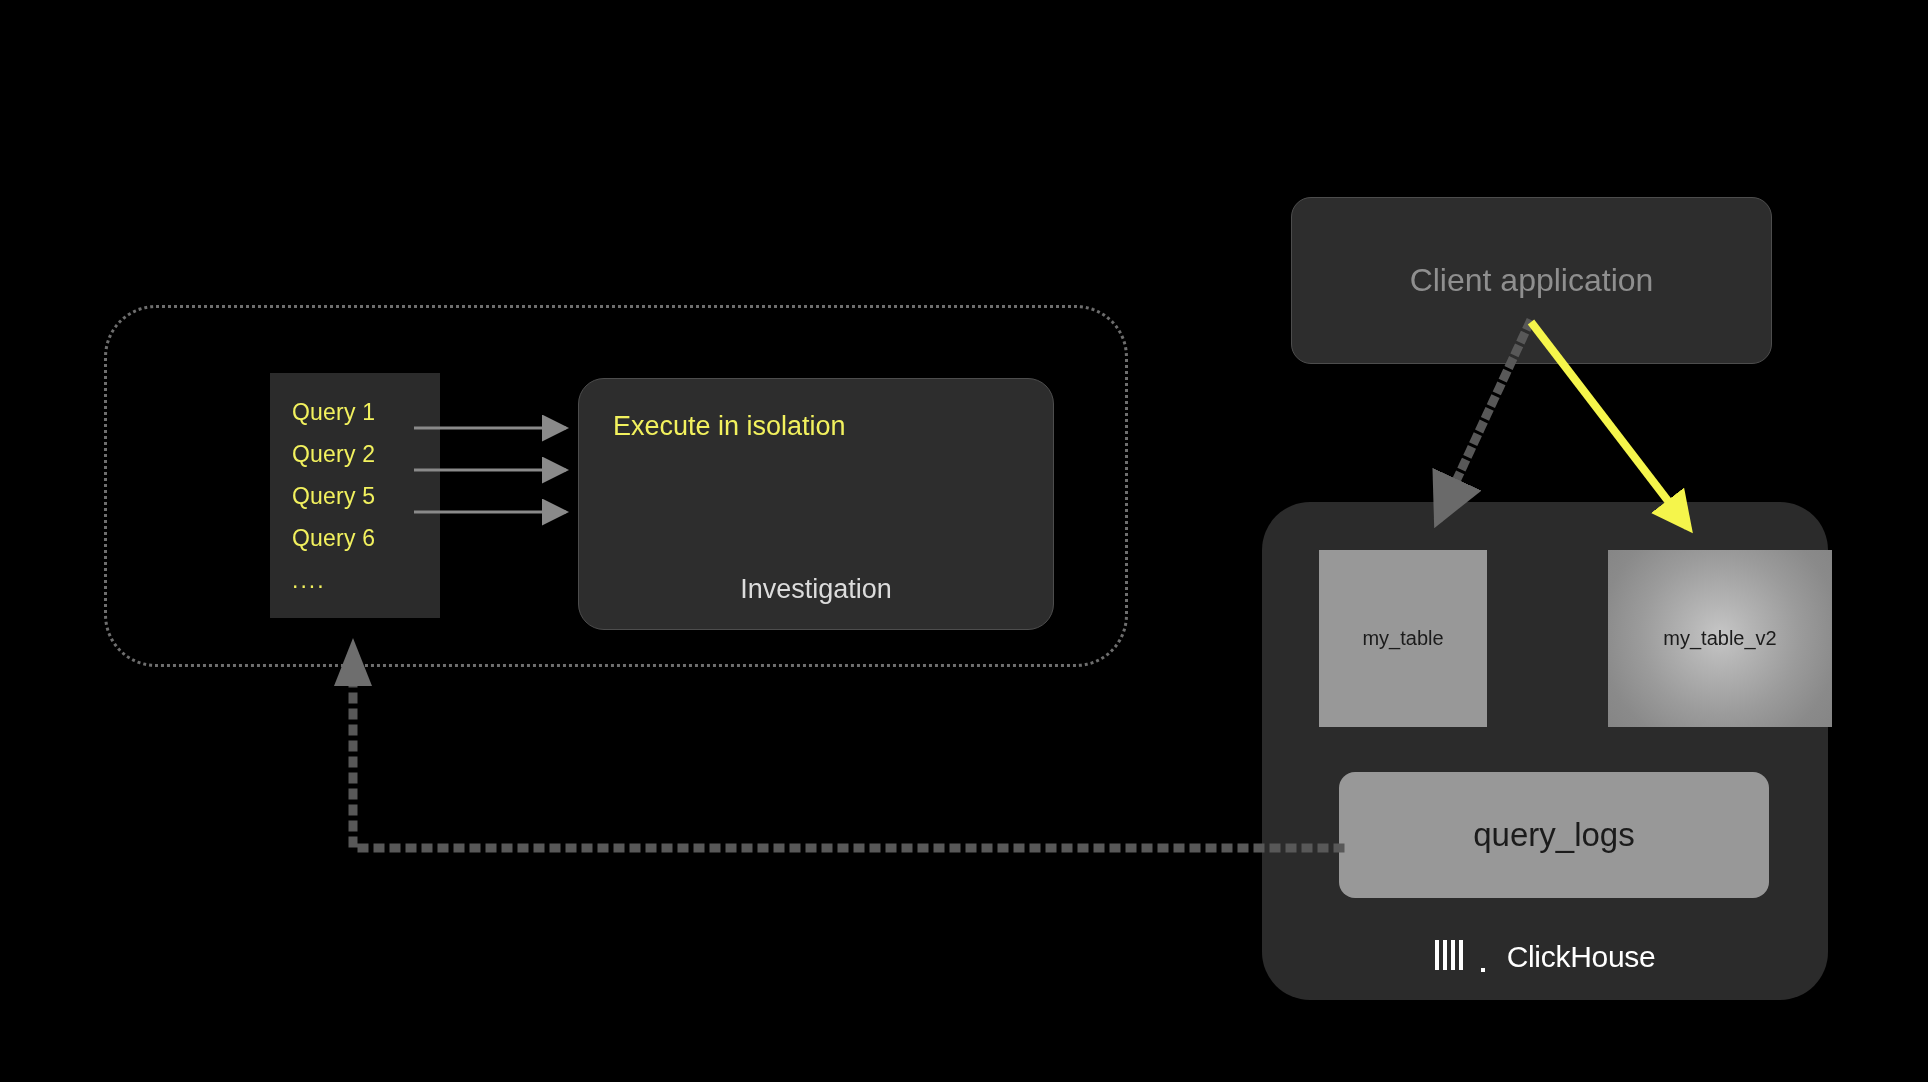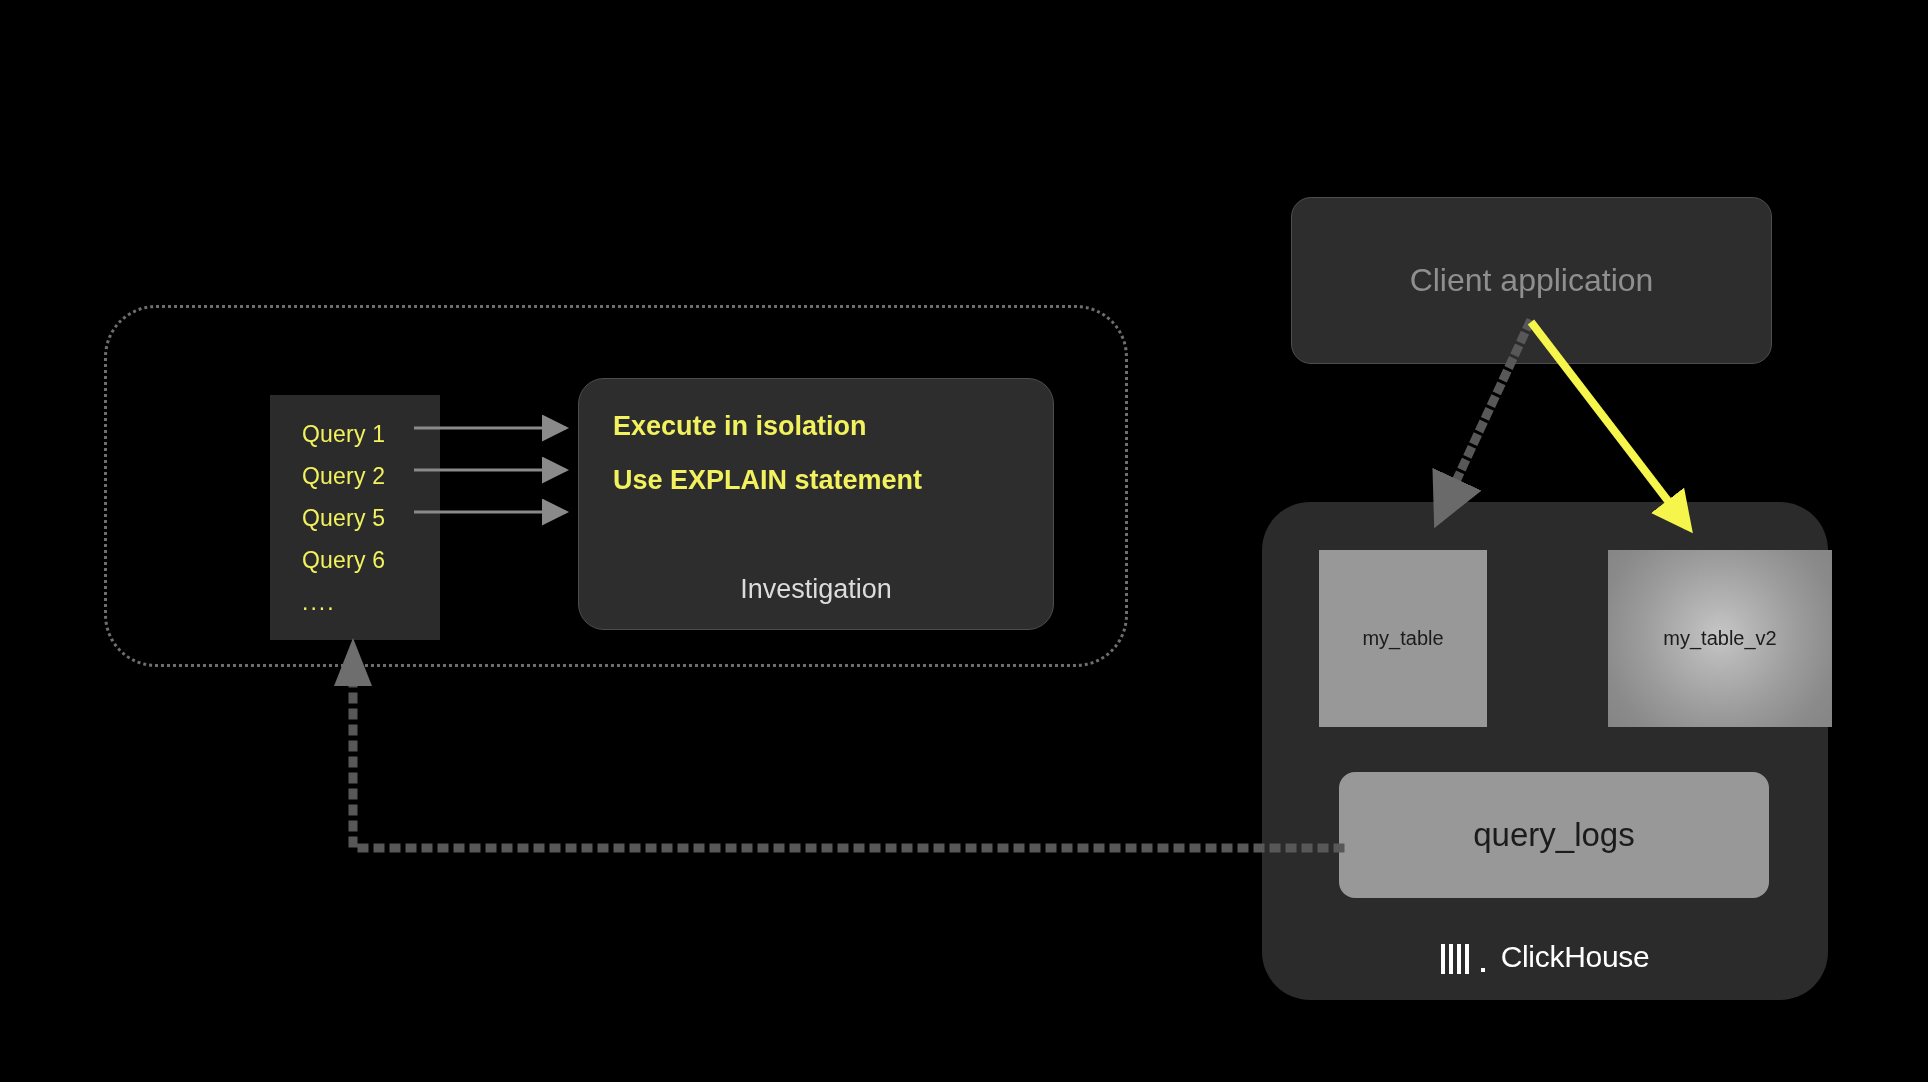--- a/index.html
+++ b/index.html
@@ -32,26 +32,26 @@
     height: 362px;
     border: 3px dotted #6e6e6e;
     border-radius: 52px;
     box-sizing: border-box;
   }
 
   
   .query-box {
     position: absolute;
     left: 270px;
-    top: 395px;
+    top: 373px;
     width: 170px;
     height: 245px;
     background: #2b2b2b;
     box-sizing: border-box;
-    padding: 18px 0 0 32px;
+    padding: 18px 0 0 22px;
   }
   .query-item {
     color: #f2f15e;
     font-size: 23px;
     line-height: 42px;
     letter-spacing: 0.2px;
     white-space: nowrap;
   }
   .query-ellipsis {
     color: #f2f15e;
@@ -71,21 +71,20 @@
     border: 1px solid #4d4d4d;
     border-radius: 26px;
     box-sizing: border-box;
     padding: 28px 0 0 34px;
   }
   .inv-line {
     color: #f2f15e;
     font-size: 27px;
     line-height: 38px;
     white-space: nowrap;
-    font-weight: bold;
   }
   .inv-line.spaced { margin-top: 16px; }
   .inv-title {
     position: absolute;
     left: 0;
     right: 0;
     bottom: 24px;
     text-align: center;
     color: #dcdcdc;
     font-size: 27px;
@@ -166,23 +165,23 @@
     font-size: 33px;
   }
 
   
   .ch-logo {
     position: absolute;
     left: 0;
     right: 0;
     bottom: 26px;
     display: flex;
-    align-items: flex-end;
-    justify-content: center;
-    gap: 16px;
+    align-items: flex-start;
+    justify-content: center;
+    gap: 22px;
   }
   .ch-bars {
     display: flex;
     align-items: flex-end;
     gap: 4px;
     height: 30px;
   }
   .ch-bars i {
     display: block;
     width: 4px;
@@ -222,21 +221,20 @@
   <div class="query-box">
     <div class="query-item">Query 1</div>
     <div class="query-item">Query 2</div>
     <div class="query-item">Query 5</div>
     <div class="query-item">Query 6</div>
     <div class="query-ellipsis">....</div>
   </div>
 
   <div class="investigation-box">
     <div class="inv-line">Execute in isolation</div>
-    <div class="inv-line spaced">Use EXPLAIN statement</div>
     <div class="inv-title">Investigation</div>
   </div>
 
   <div class="client-box">
     <span class="client-label">Client application</span>
   </div>
 
   <div class="ch-box">
     <div class="ch-logo">
       <span class="ch-bars">

